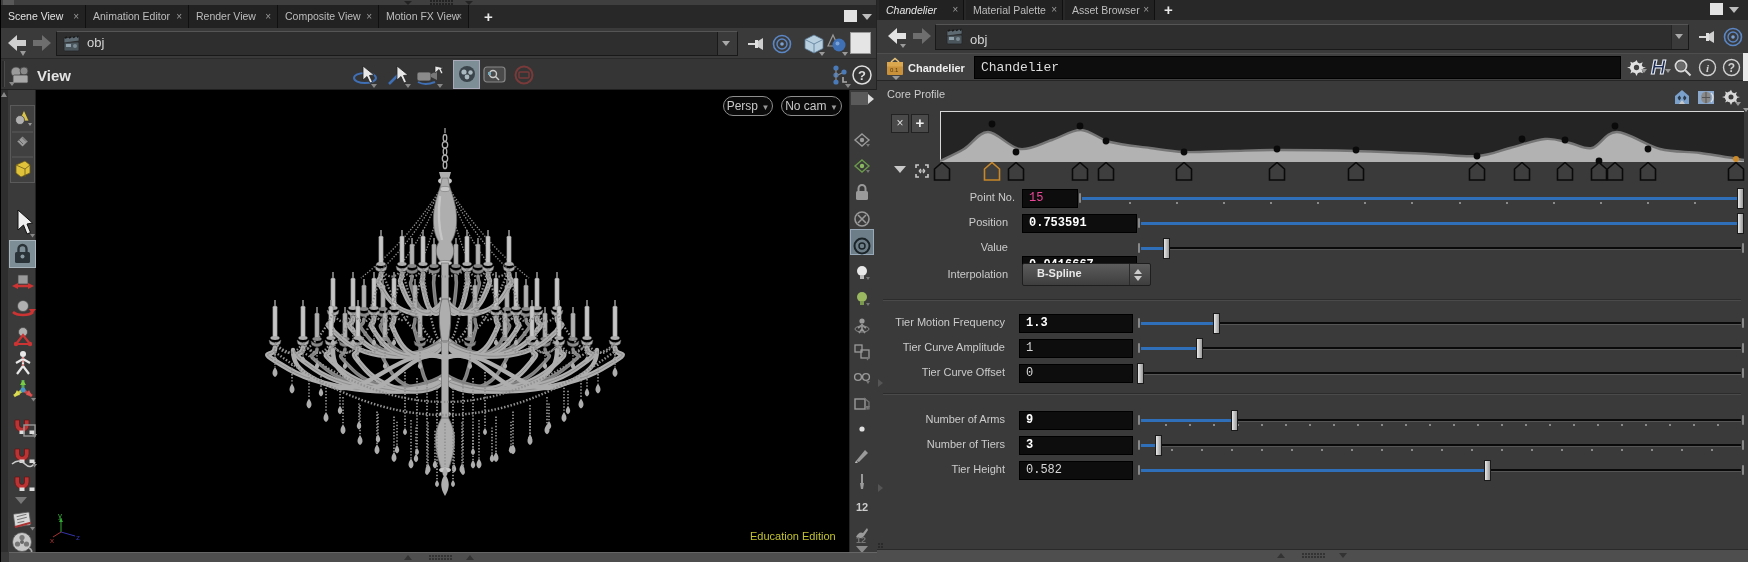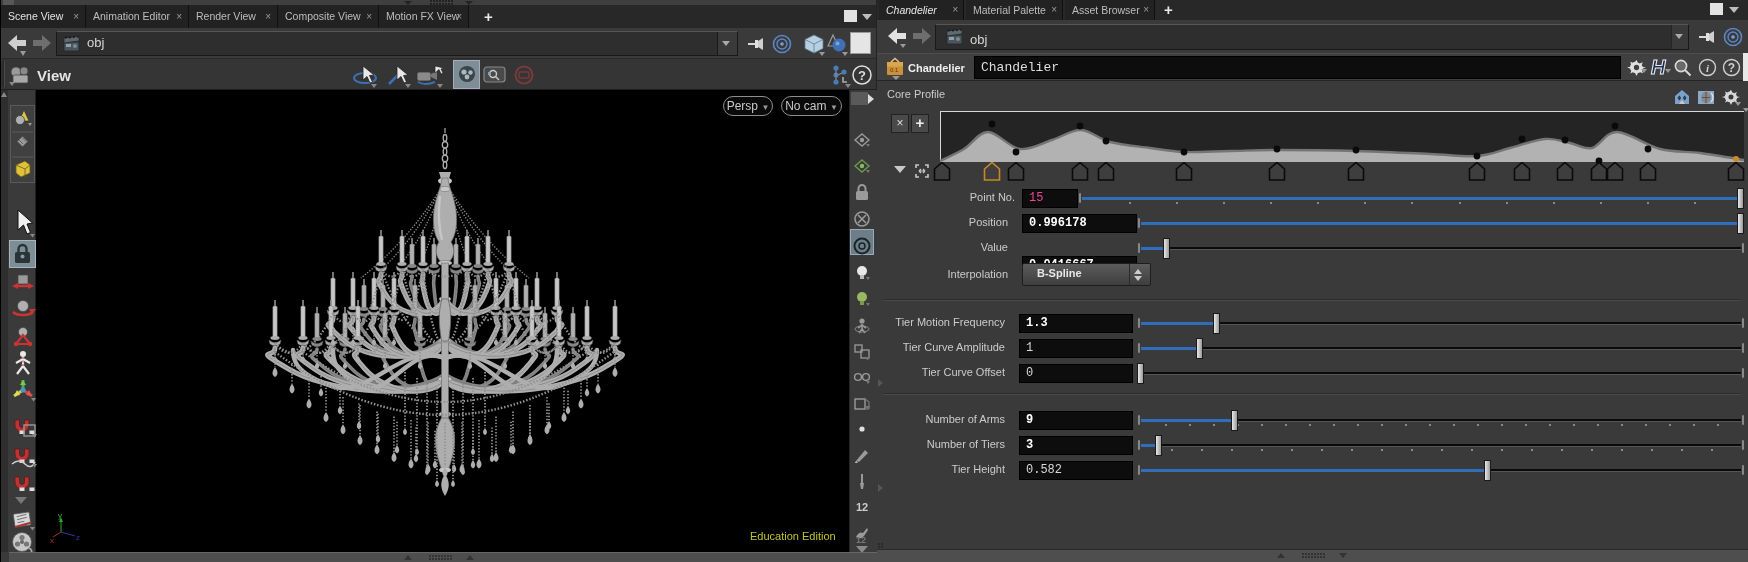--- a/index.html
+++ b/index.html
@@ -985,21 +985,21 @@
     <div class="abs" style="left:487px;top:202px;width:2px;height:2px;background:#8a8a8a"></div>
     <div class="abs" style="left:534px;top:202px;width:2px;height:2px;background:#8a8a8a"></div>
     <div class="abs" style="left:582px;top:202px;width:2px;height:2px;background:#8a8a8a"></div>
     <div class="abs" style="left:629px;top:202px;width:2px;height:2px;background:#8a8a8a"></div>
     <div class="abs" style="left:676px;top:202px;width:2px;height:2px;background:#8a8a8a"></div>
     <div class="abs" style="left:723px;top:202px;width:2px;height:2px;background:#8a8a8a"></div>
     <div class="abs" style="left:770px;top:202px;width:2px;height:2px;background:#8a8a8a"></div>
     <div class="abs" style="left:817px;top:202px;width:2px;height:2px;background:#8a8a8a"></div>
     <div class="handle" style="left:860px;top:188px"></div>
 <div class="abs lbl" style="left:0;top:216px;width:131px;text-align:right">Position</div>
-<div class="abs field" style="left:145px;top:214px;width:115px;height:19px;font-weight:bold;color:#fff">0.996178</div>
+<div class="abs field" style="left:145px;top:214px;width:115px;height:19px;font-weight:bold;color:#fff">0.753591</div>
 <div class="slider-track" style="left:264px;top:222px;width:600px"></div>
     <div class="abs" style="left:264px;top:224px;width:600px;height:1px;background:#555"></div>
     <div class="slider-blue" style="left:264px;top:222px;width:600px"></div>
     <div class="abs" style="left:261px;top:218px;width:2px;height:10px;background:#888;border-radius:2px"></div>
     <div class="abs" style="left:865px;top:218px;width:2px;height:10px;background:#888;border-radius:2px"></div>
     <div class="handle" style="left:860px;top:213px"></div>
 <div class="abs lbl" style="left:0;top:241px;width:131px;text-align:right">Value</div>
 <div class="abs field" style="left:145px;top:256px;width:115px;height:19px;font-weight:bold;color:#fff">0.0416667</div>
 <div class="slider-track" style="left:264px;top:247px;width:600px"></div>
     <div class="abs" style="left:264px;top:249px;width:600px;height:1px;background:#555"></div>

